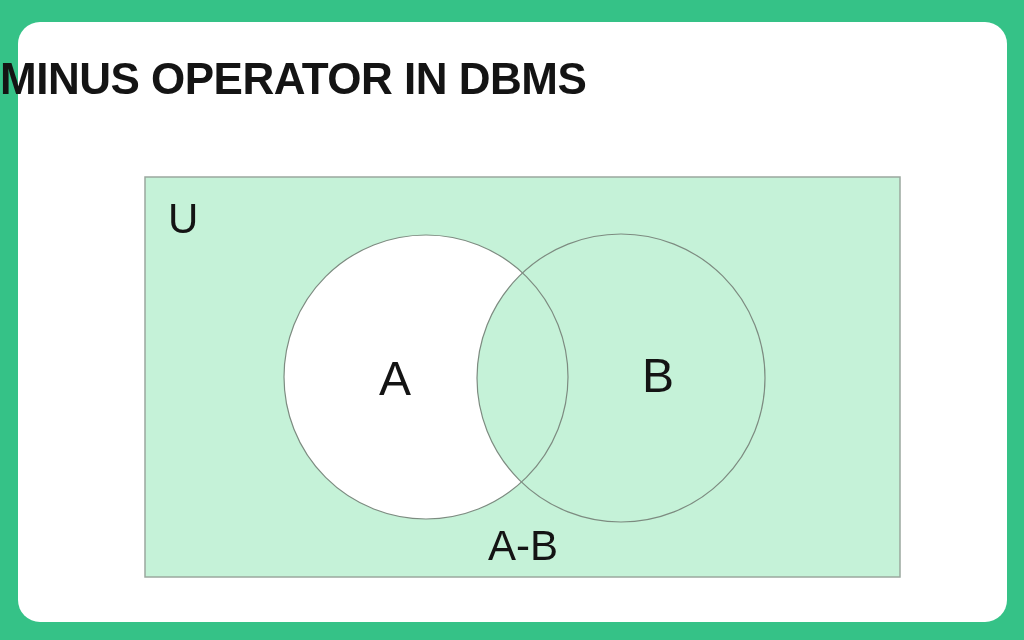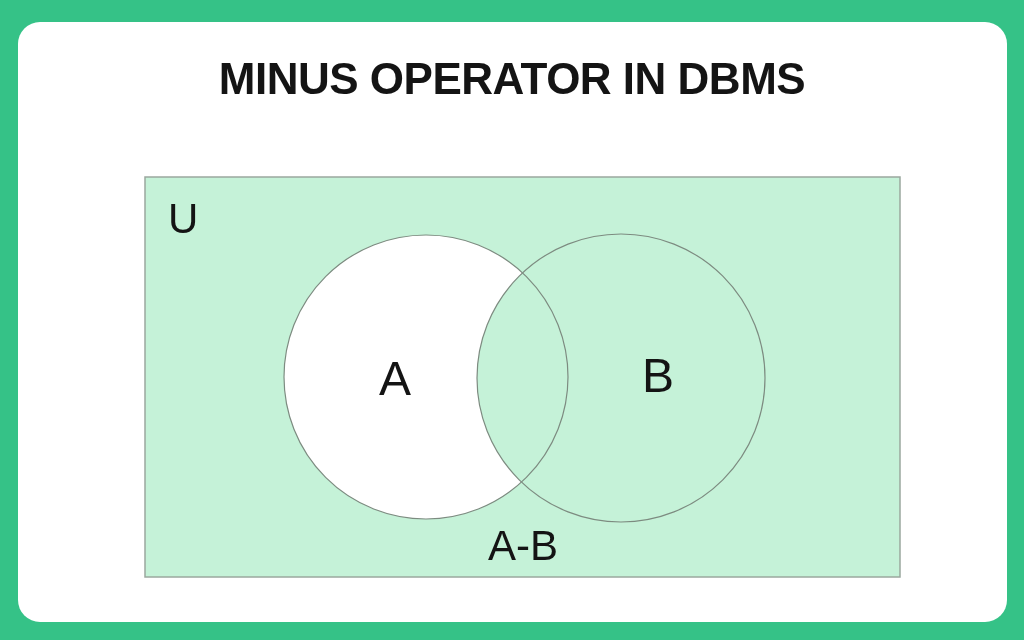--- a/index.html
+++ b/index.html
@@ -24,21 +24,21 @@
     bottom: 18px;
     background: #ffffff;
     border-radius: 22px;
   }
   .title {
     position: absolute;
     left: 0;
     right: 0;
     top: 57px;
     margin: 0;
-    text-align: center;
+    text-align: left;
     font-size: 44px;
     font-weight: 700;
     letter-spacing: -0.5px;
     color: #141414;
     line-height: 1;
   }
   .venn {
     position: absolute;
     left: 0;
     top: 0;

